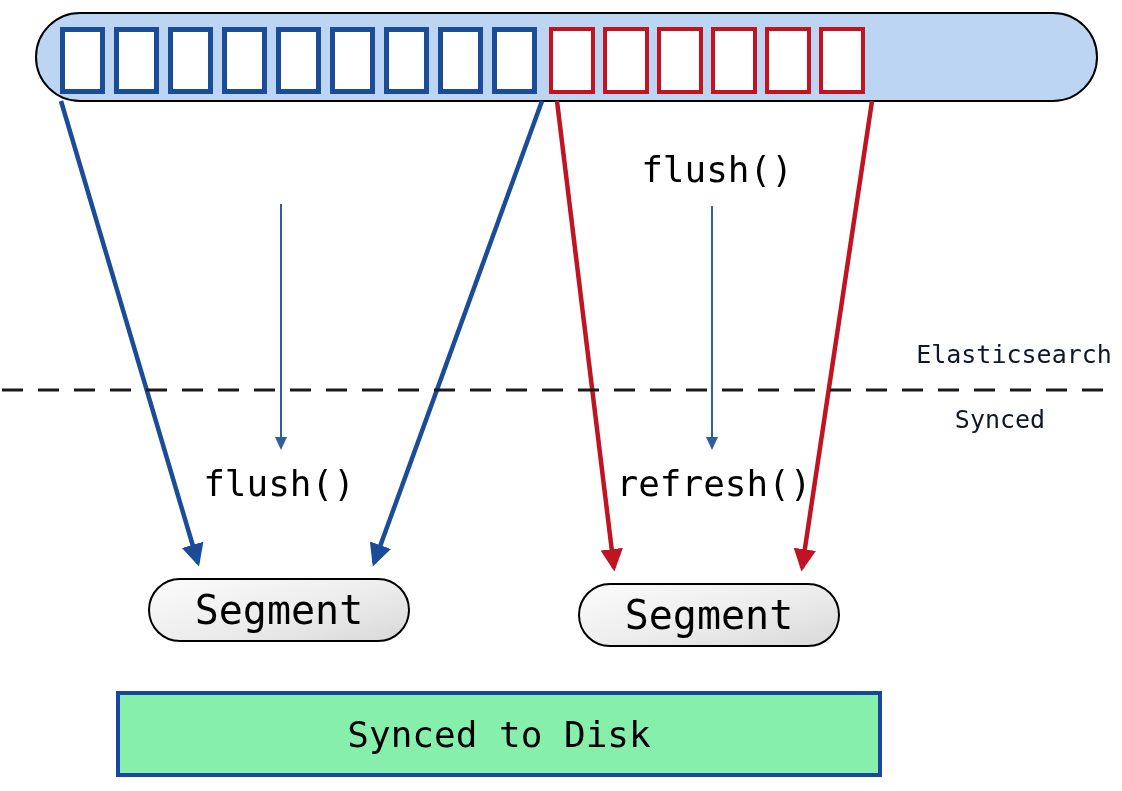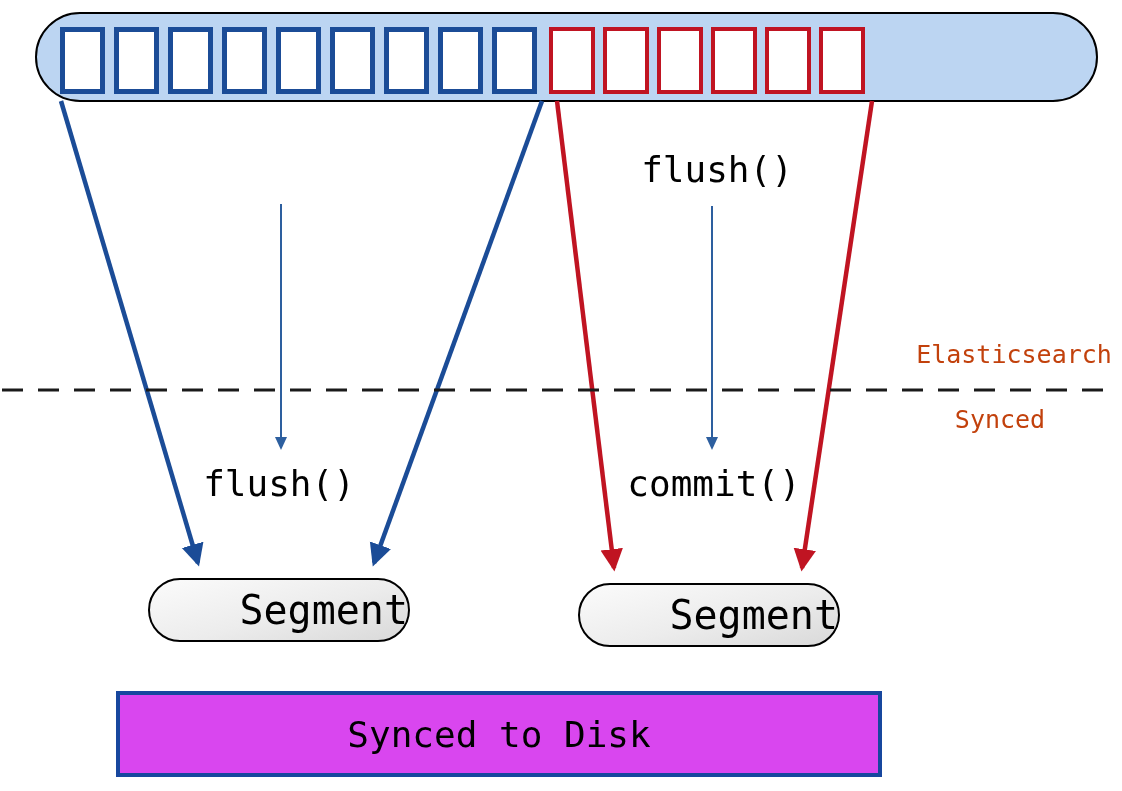--- a/index.html
+++ b/index.html
@@ -56,43 +56,43 @@
   .code-label{
     position:absolute;
     transform:translateX(-50%);
     font-size:36px; line-height:1;
     color:#000; white-space:nowrap;
   }
   .layer-label{
     position:absolute;
     transform:translateX(-50%);
     font-size:25px; line-height:1;
-    color:#c2410c; white-space:nowrap;
+    color:#0f172a; white-space:nowrap;
   }
   
   .segment{
     position:absolute;
     width:262px; height:64px;
     box-sizing:border-box;
     border:2.5px solid var(--segment-border);
     border-radius:33px;
     background:linear-gradient(165deg,#fbfbfb 0%,#ececec 55%,#d9d9d9 100%);
-    display:flex; align-items:center; justify-content:flex-end;
+    display:flex; align-items:center; justify-content:center;
     font-size:40px; color:#000;
   }
   .segment.left{left:148px; top:578px;}
   .segment.right{left:578px; top:583px;}
   
   .synced-box{
     position:absolute;
     left:116px; top:691px;
     width:766px; height:86px;
     box-sizing:border-box;
     border:4px solid var(--synced-border);
-    background:#d946ef;
+    background:#86efac;
     display:flex; align-items:center; justify-content:center;
     font-size:36px; color:#000;
   }
 </style>
 </head>
 <body>
 
 <div id="canvas">
 
   <div class="persisted-bar"></div>
@@ -136,21 +136,21 @@
     <line class="funnel red" x1="872" y1="101" x2="802" y2="568" stroke-width="4.5" marker-end="url(#head-red)"></line>
 
     <line class="thin-arrow" x1="281" y1="204" x2="281" y2="448" stroke-width="2" marker-end="url(#head-thin)"></line>
     <line class="thin-arrow" x1="712" y1="206" x2="712" y2="448" stroke-width="2" marker-end="url(#head-thin)"></line>
 
     <line class="boundary-line" x1="2" y1="390" x2="1108" y2="390" stroke-width="3" stroke-dasharray="21 15"></line>
   </svg>
 
   <div class="code-label" style="left:279px; top:466px;">flush()</div>
   <div class="code-label" style="left:717px; top:152px;">flush()</div>
-  <div class="code-label" style="left:714px; top:466px;">commit()</div>
+  <div class="code-label" style="left:714px; top:466px;">refresh()</div>
 
   <div class="layer-label" style="left:1014px; top:342px;">Elasticsearch</div>
   <div class="layer-label" style="left:1000px; top:407px;">Synced</div>
 
   <div class="segment left">
     <span>Segment</span>
   </div>
   <div class="segment right">
     <span>Segment</span>
   </div>

